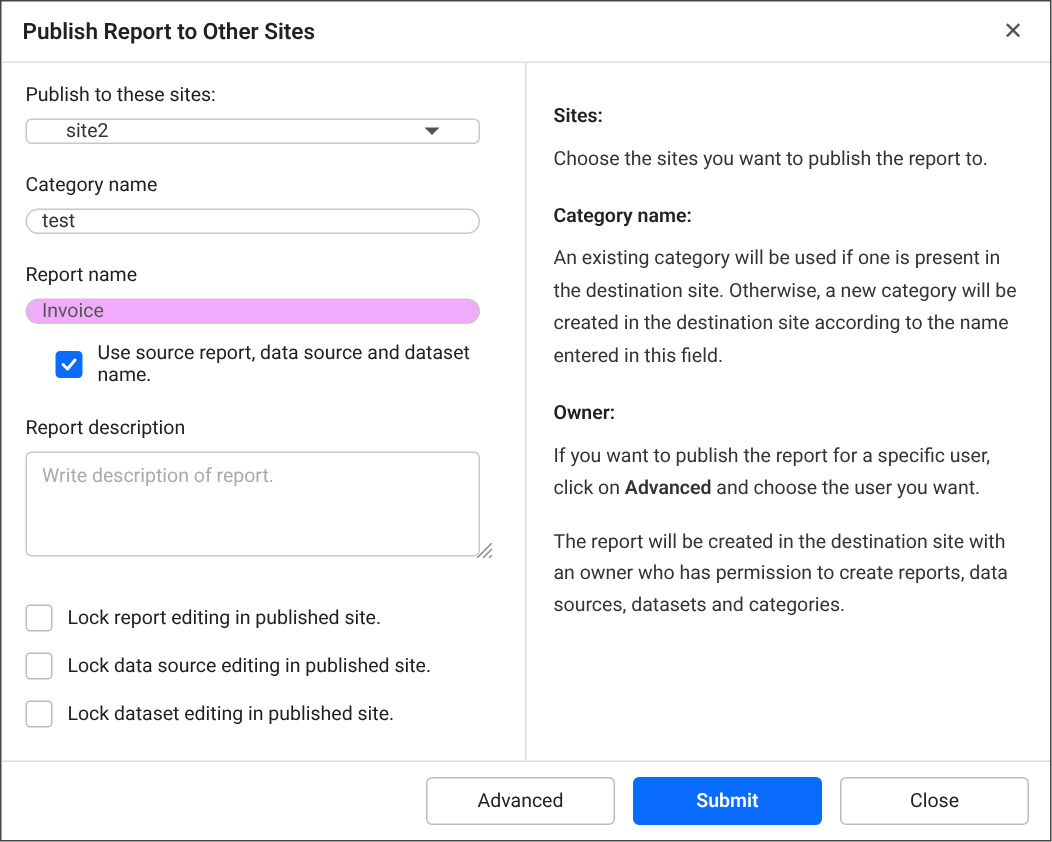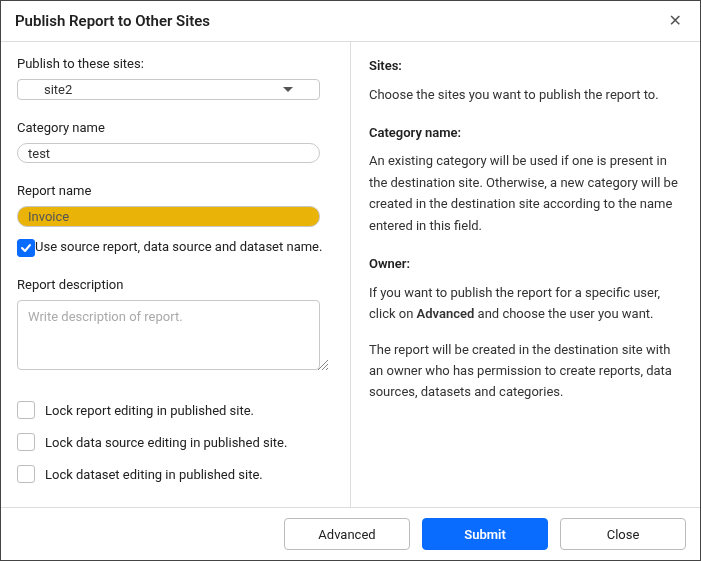--- a/index.html
+++ b/index.html
@@ -73,35 +73,37 @@
     align-items: center;
     justify-content: space-between;
     cursor: pointer;
   }
   .text-input {
     height: 32px;
     padding: 0 10px;
     border-radius: 10px;
   }
   .text-input.readonly {
-    background: #eab308;
+    background: #f0abfc;
     color: #555;
   }
   .caret {
     display: inline-block;
     width: 0; height: 0;
     border-left: 5px solid transparent;
     border-right: 5px solid transparent;
     border-top: 5px solid #555;
   }
   .gap-lg { margin-top: 20px; }
   .row-check {
     display: flex;
-    align-items: flex-start;
+    align-items: center;
+    gap: 10px;
     margin-top: 12px;
+    margin-left: 20px;
   }
   .row-check label {
     font-size: 13px;
     color: #212121;
     cursor: pointer;
   }
   .cbox {
     width: 18px; height: 18px;
     border: 1.5px solid #bdbdbd;
     border-radius: 3px;
@@ -137,21 +139,21 @@
     display: flex;
     align-items: center;
     gap: 10px;
     margin-bottom: 14px;
   }
   .lock-row label { font-size: 13px; color: #212121; cursor: pointer; }
   .right-pane h4 {
     font-size: 13px;
     font-weight: 600;
     margin-bottom: 8px;
-    margin-top: 0;
+    margin-top: 12px;
   }
   .right-pane h4.spaced { margin-top: 18px; }
   .right-pane p {
     font-size: 13px;
     color: #333;
     line-height: 1.65;
     margin-bottom: 0;
   }
   .right-pane p + p { margin-top: 14px; }
   .right-pane strong { font-weight: 600; }

